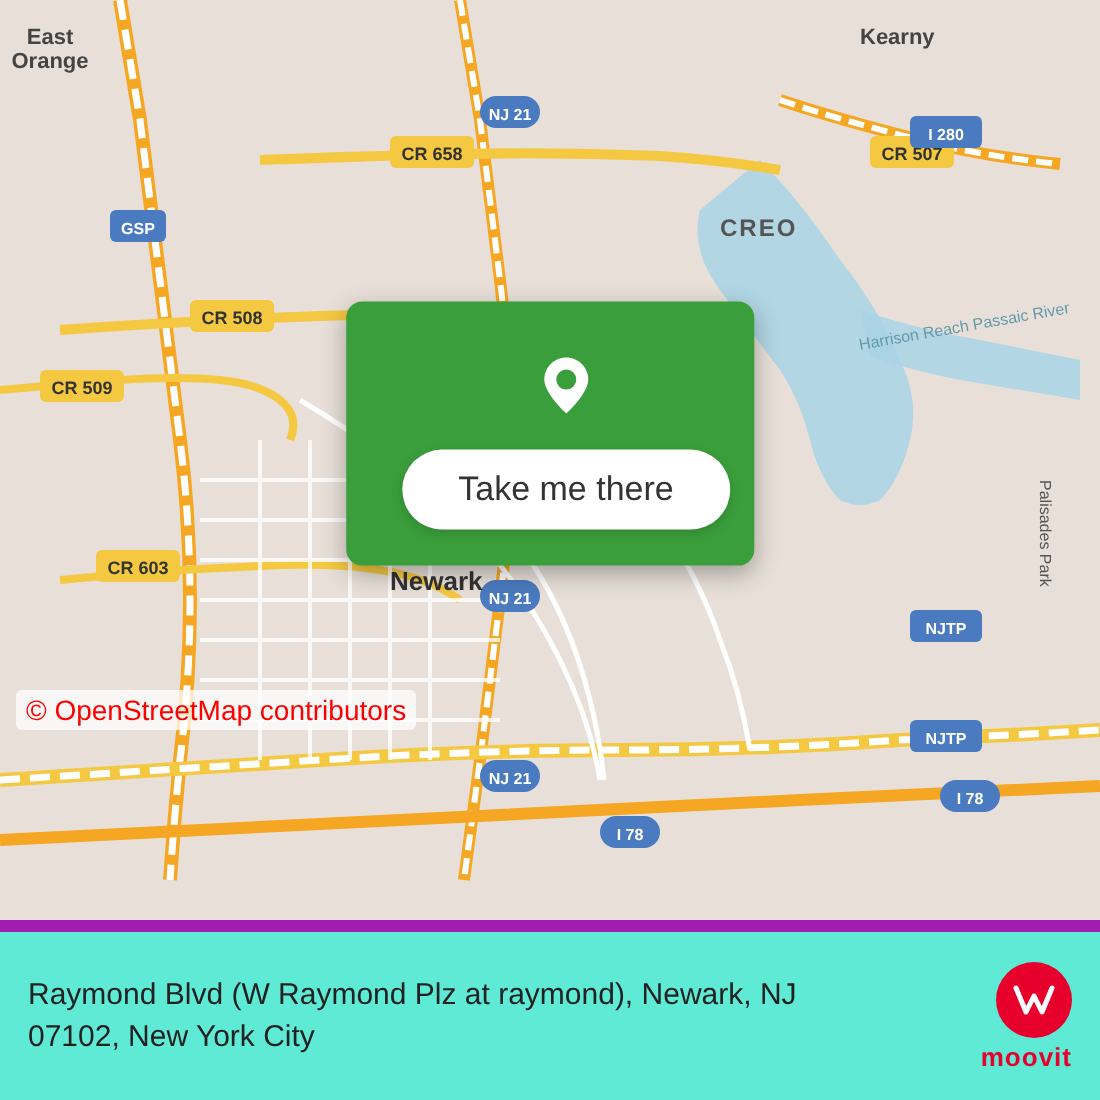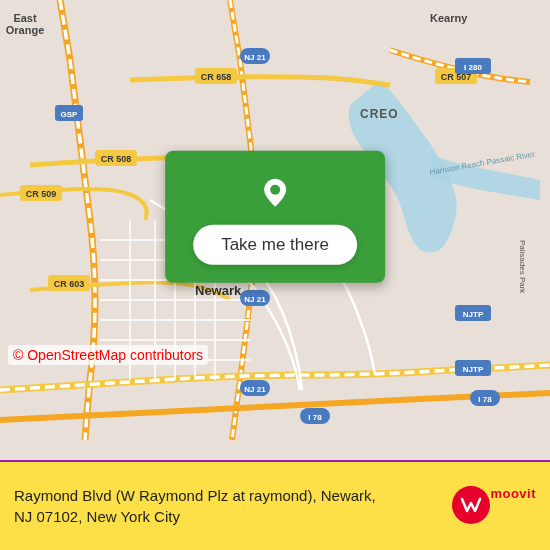--- a/index.html
+++ b/index.html
@@ -34,21 +34,21 @@
       left: 50%;
       transform: translate(-50%, -60%);
       display: flex;
       flex-direction: column;
       align-items: center;
     }
 
     #green-panel {
       background-color: #3a9e3a;
       border-radius: 8px;
-      padding: 20px 28px 18px 28px;
+      padding: 20px 12px 18px 28px;
       display: flex;
       flex-direction: column;
       align-items: center;
       box-shadow: 0 4px 12px rgba(0,0,0,0.3);
     }
 
     #location-pin {
       width: 44px;
       height: 44px;
       margin-bottom: 10px;
@@ -64,25 +64,25 @@
       font-weight: 500;
       cursor: pointer;
       white-space: nowrap;
       box-shadow: 0 2px 6px rgba(0,0,0,0.15);
     }
 
     
     #info-bar {
       width: 550px;
       height: 90px;
-      background: #fde047;
+      background: #5eead4;
       display: flex;
       align-items: center;
       padding: 10px 14px;
-      border-top: 2px solid #a21caf;
+      border-top: 6px solid #a21caf;
       position: absolute;
       bottom: 0;
       gap: 31px;
     }
 
     #osm-logo {
       font-size: 14px;
       color: #555;
       position: absolute;
       bottom: 95px;
@@ -99,21 +99,22 @@
     #address-text {
       flex: 1;
       font-size: 15px;
       color: #222;
       line-height: 1.4;
       padding-right: 10px;
     }
 
     #moovit-logo {
       display: flex;
-      align-items: flex-start;
+      flex-direction: column;
+      align-items: flex-end;
       flex-shrink: 0;
       margin-left: 25px;
     }
 
     #moovit-icon {
       width: 38px;
       height: 38px;
       background: #e8002d;
       border-radius: 50%;
       display: flex;

